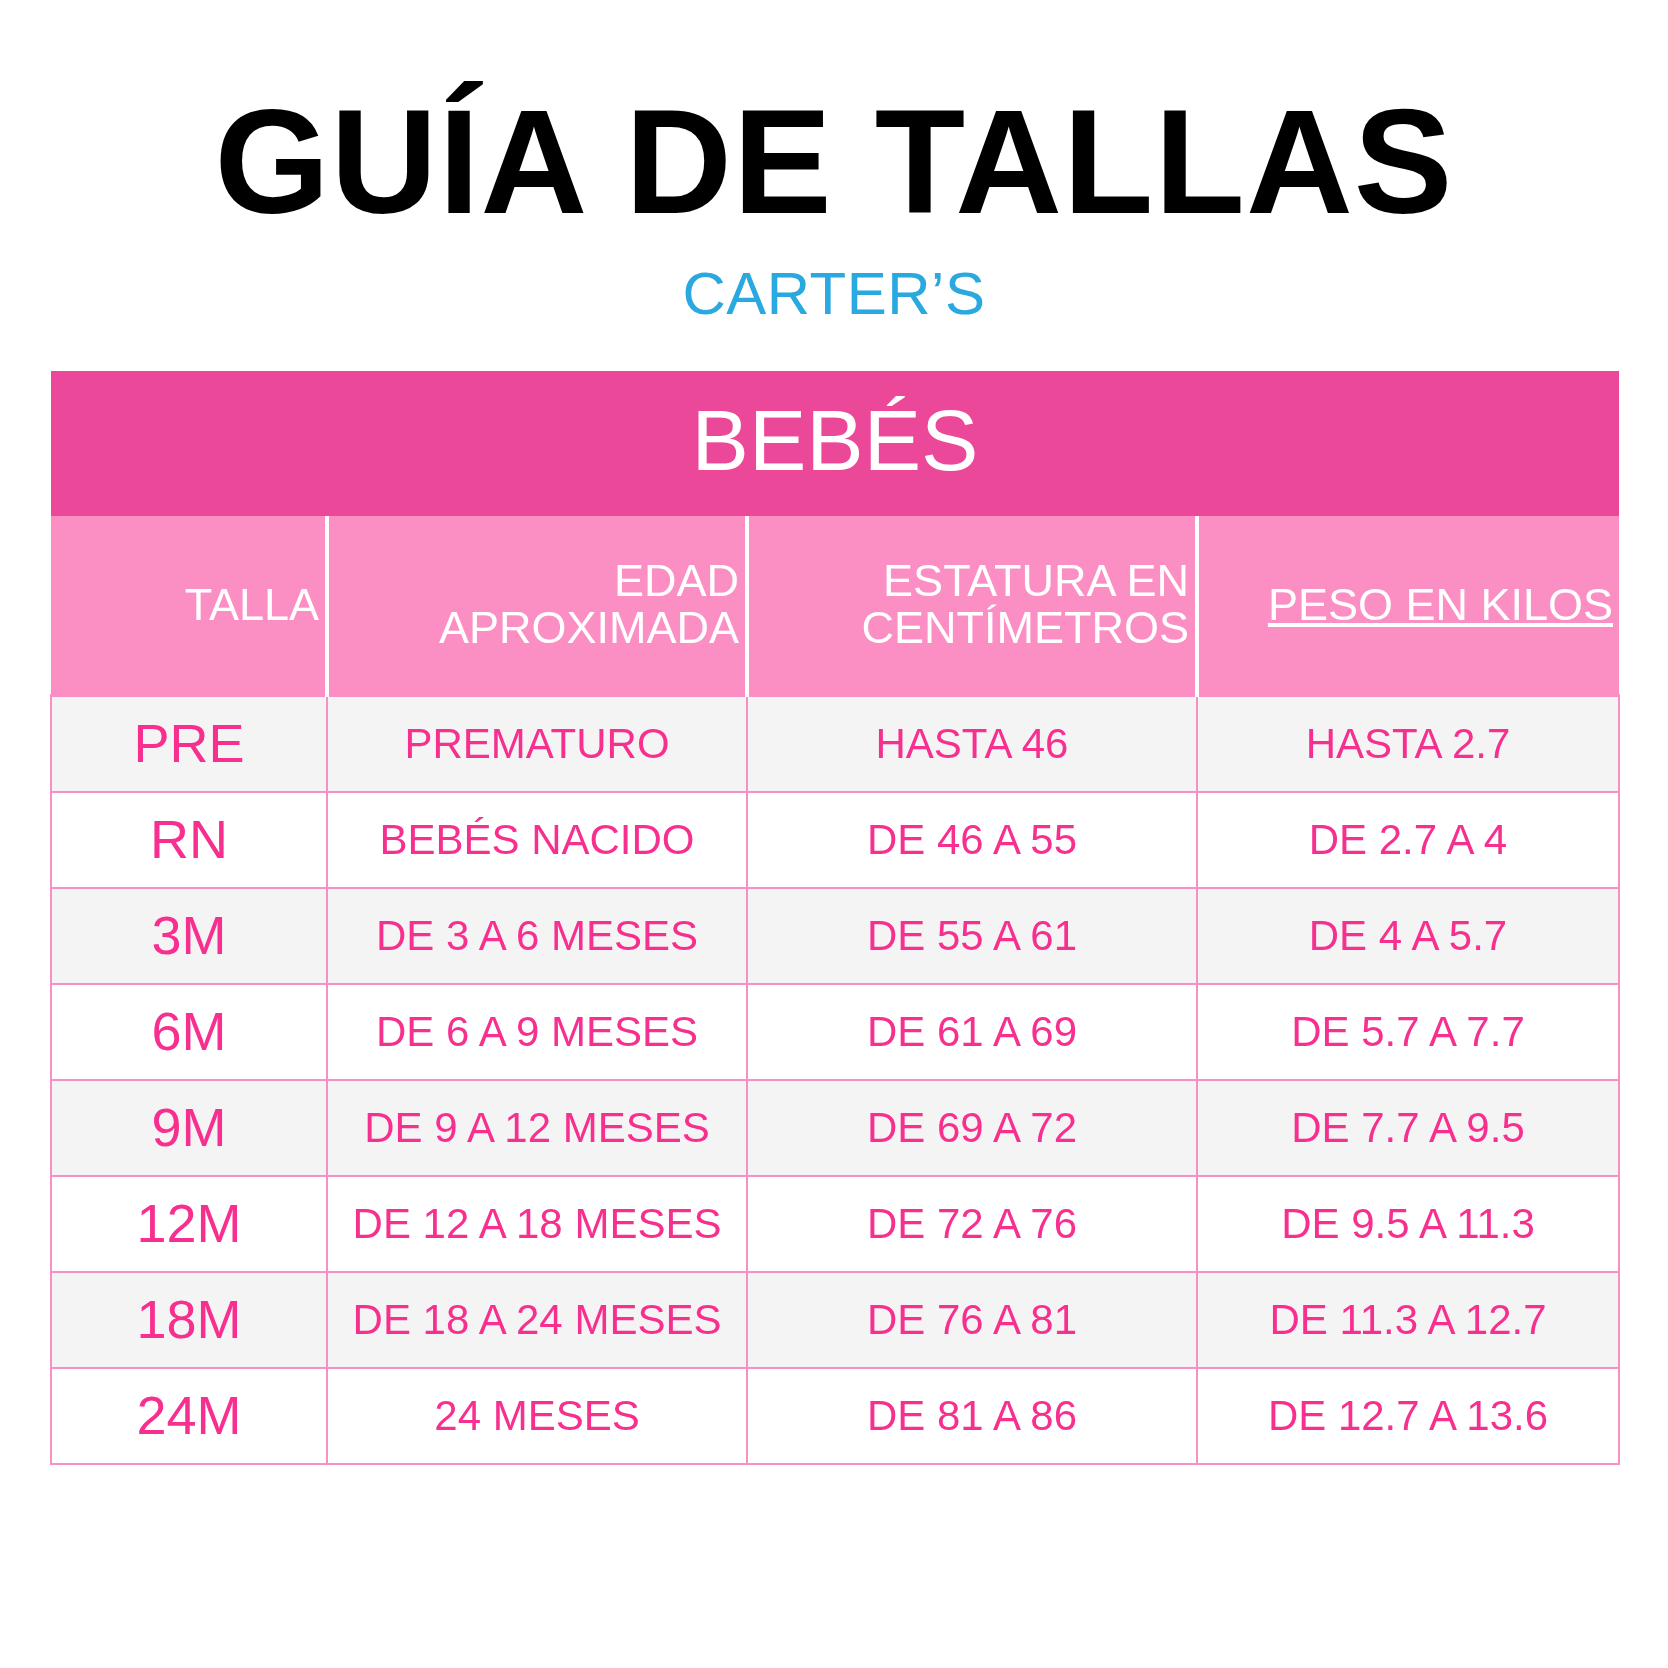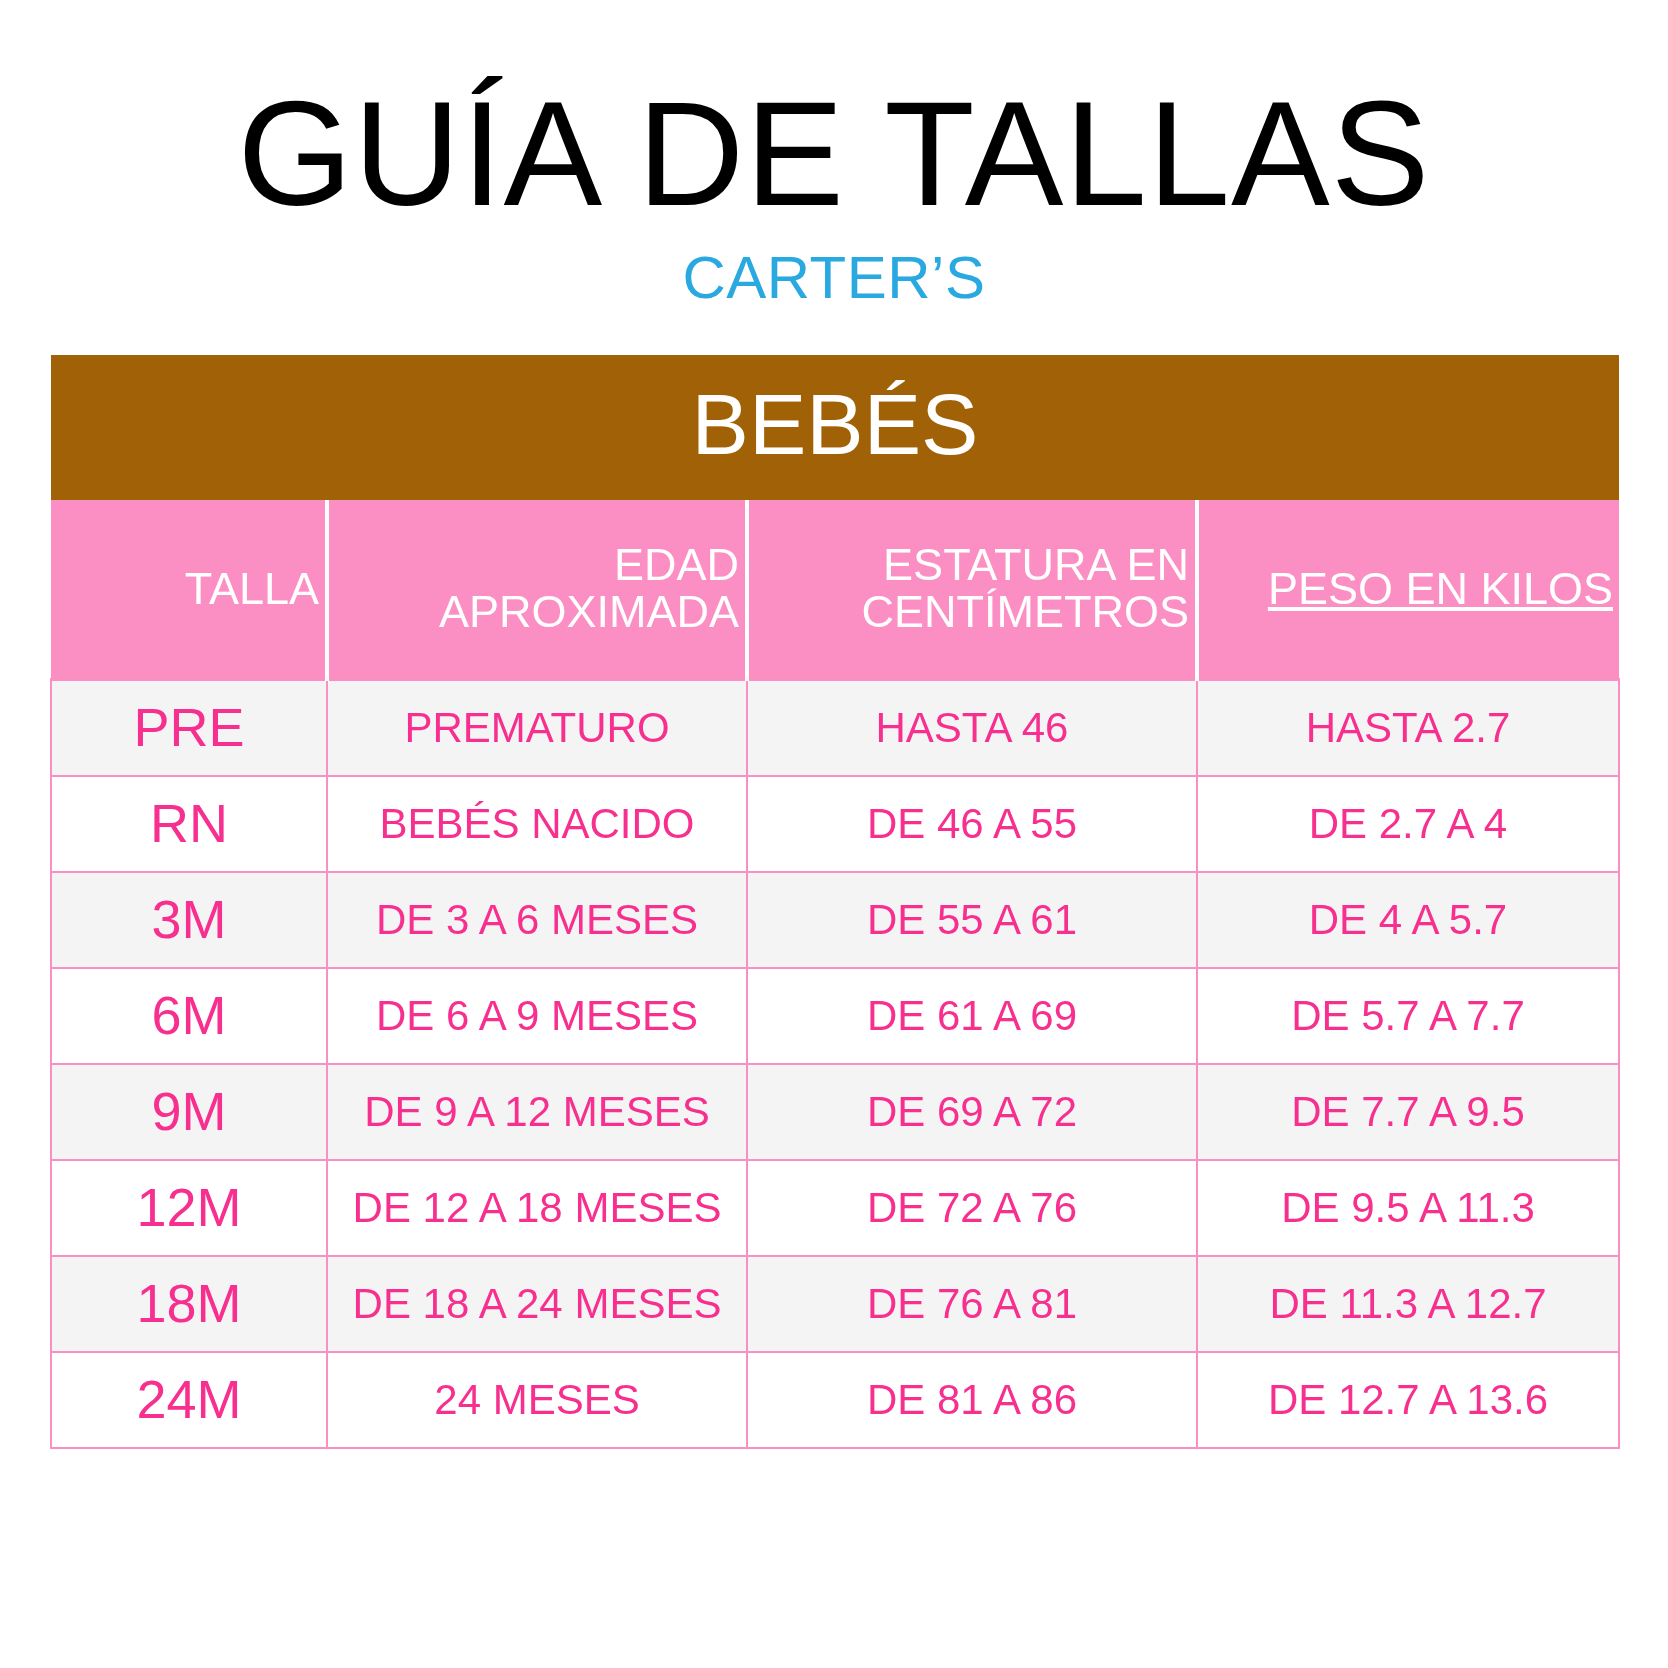--- a/index.html
+++ b/index.html
@@ -17,24 +17,24 @@
   .page {
     position: relative;
     width: 1668px;
     height: 1668px;
     box-sizing: border-box;
     padding: 0;
   }
   .title {
     text-align: center;
     font-size: 148px;
-    font-weight: 400;
+    font-weight: 700;
     letter-spacing: 1px;
     color: #000000;
-    margin: 4px;
+    margin: 12px;
     padding-top: 72px;
     line-height: 1.05;
   }
   .brand {
     text-align: center;
     font-size: 60px;
     font-weight: 400;
     color: #2aa9e0;
     margin: 0;
     padding-top: 10px;
@@ -43,21 +43,21 @@
   }
   .table-wrap {
     margin: 44px 50px 0 50px;
   }
   table.size-table {
     width: 1568px;
     border-collapse: collapse;
     table-layout: fixed;
   }
   .banner td {
-    background: #a16207;
+    background: #ec4899;
     color: #ffffff;
     text-align: center;
     font-size: 86px;
     font-weight: 400;
     padding: 24px 0 30px 0;
     border: none;
     line-height: 1.05;
   }
   thead.col-heads th {
     background: #fb8fc4;

